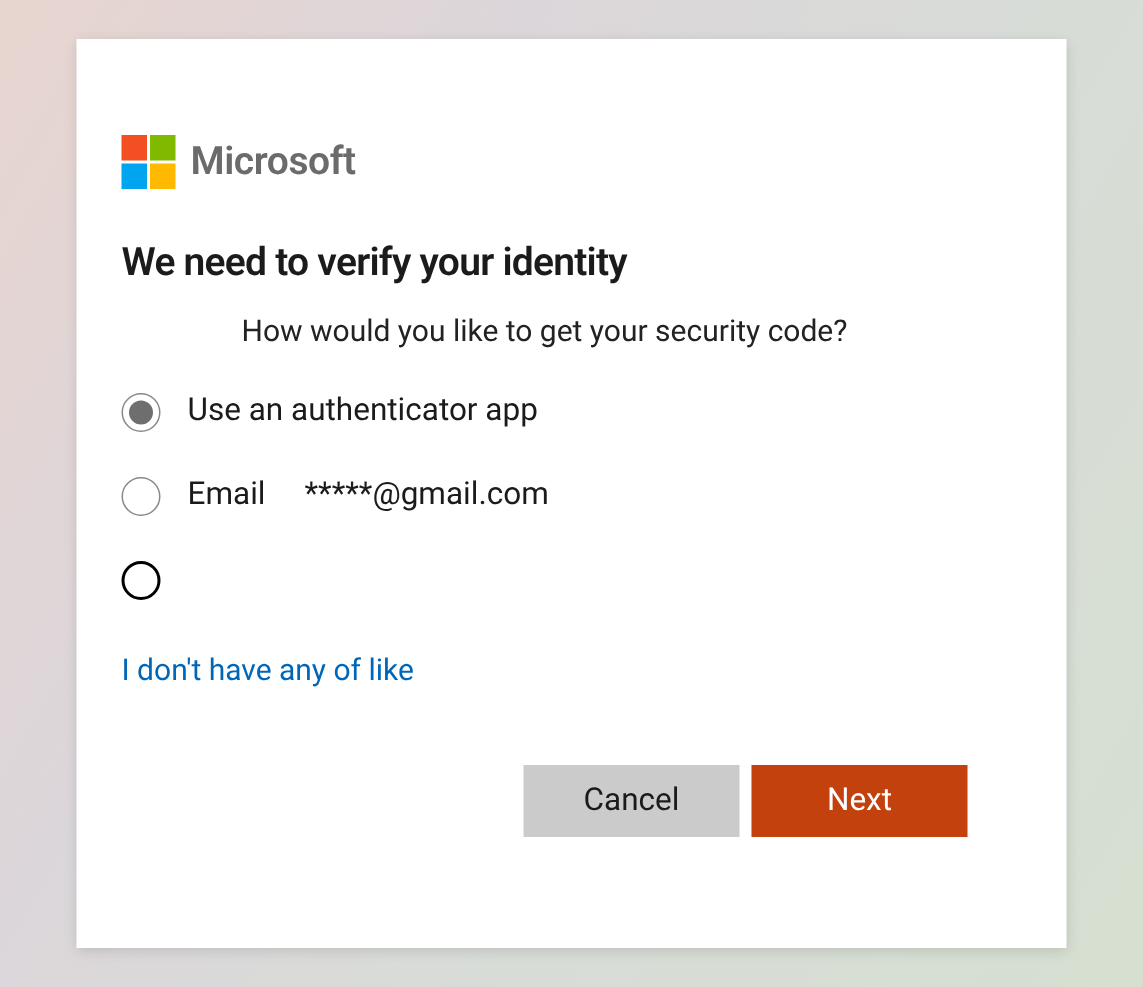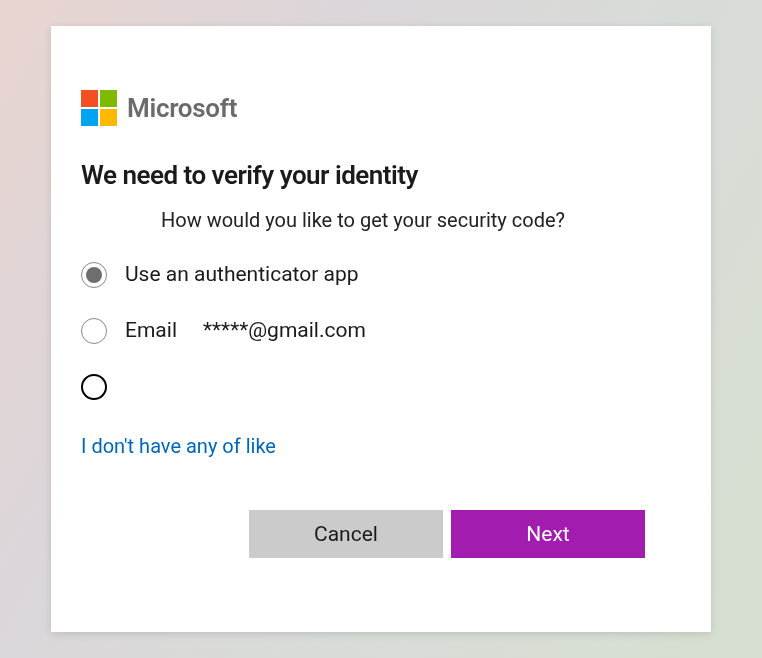--- a/index.html
+++ b/index.html
@@ -107,36 +107,36 @@
       display: inline-block;
     }
     .buttons {
       position: absolute;
       right: 66px;
       bottom: 74px;
       display: flex;
       gap: 8px;
     }
     .btn {
-      width: 194px;
+      width: 144px;
       height: 48px;
       font-size: 21px;
       border: none;
       cursor: pointer;
       font-family: inherit;
       display: flex;
       align-items: center;
       justify-content: center;
     }
     .btn-cancel {
       background: #cbcbcb;
       color: #1b1b1b;
     }
     .btn-next {
-      background: #a21caf;
+      background: #c2410c;
       color: #fff;
     }
   </style>
 </head>
 <body>
 
 <div class="card">
 
   <div class="logo-row">
     <div class="ms-logo">

